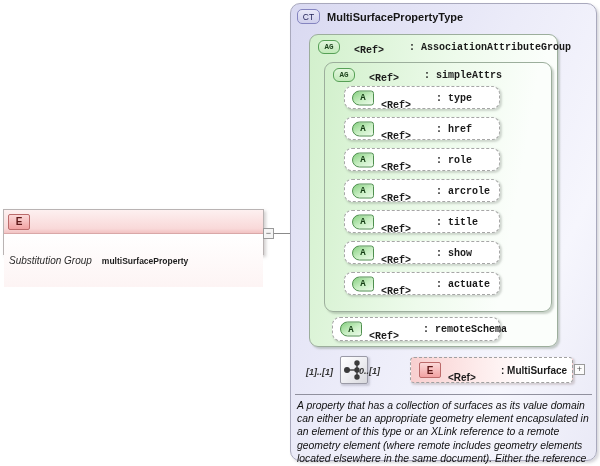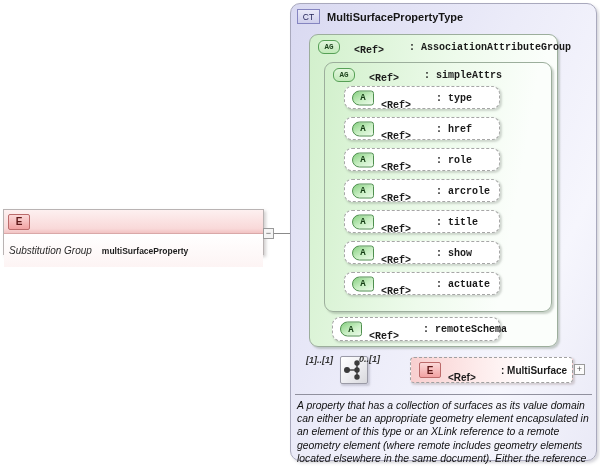--- a/index.html
+++ b/index.html
@@ -7,31 +7,31 @@
          font-family:"Liberation Sans","DejaVu Sans",sans-serif;-webkit-font-smoothing:antialiased;}
   svg.connectors{position:absolute;left:0;top:0;width:600px;height:466px;z-index:1;}
 
   
   .elem-box{position:absolute;left:3px;top:209px;width:259px;height:44px;z-index:2;
             border:1px solid #b9b3b3;background:#fff;box-shadow:2px 2px 3px rgba(130,120,120,.35);}
   .elem-head{height:23px;display:flex;align-items:center;gap:6px;padding:0 4px;
              background:linear-gradient(to bottom,#fdf0f0 0%,#f9d9d9 80%,#f2c3c3 100%);
              border-bottom:1px solid #d9a8a8;}
   .elem-title{font-weight:bold;font-size:11px;color:#1c1c1c;white-space:nowrap;}
-  .elem-foot{height:17px;display:flex;align-items:center;gap:10px;padding:8px 5px;
+  .elem-foot{height:17px;display:flex;align-items:center;gap:10px;padding:18px 5px;
              background:linear-gradient(to bottom,#ffffff,#fdf4f4);}
   .subst-label{font-style:italic;font-size:10px;color:#2a2a2a;white-space:nowrap;}
   .subst-value{font-weight:bold;font-size:8.5px;color:#1c1c1c;white-space:nowrap;}
 
   
   .badge{display:inline-flex;align-items:center;justify-content:center;flex:none;box-sizing:border-box;}
   .e-badge{width:22px;height:16px;border:1px solid #bb6a6a;border-radius:2px;
            background:linear-gradient(to bottom,#fbd8d8,#f2a2a2);
            font-weight:bold;font-size:10px;color:#5d1616;}
-  .ct-badge{width:23px;height:15px;border:1px solid #8585c0;border-radius:0;
+  .ct-badge{width:23px;height:15px;border:1px solid #8585c0;border-radius:5px;
             background:linear-gradient(to bottom,#e9e9f8,#cfcfec);
             font-weight:normal;font-size:8.5px;color:#26265a;}
   .ag-badge{width:22px;height:14px;border:1px solid #56a056;border-radius:6px;
             background:linear-gradient(to bottom,#e2f6dd,#c2eaba);
             font-weight:bold;font-size:7.5px;color:#1c421c;}
   .a-badge{width:22px;height:15px;border:1px solid #4e8f4e;border-radius:8px 3px 3px 8px;
            background:linear-gradient(150deg,#86cf80 0%,#c9efc4 55%,#ecfbea 100%);
            font-weight:bold;font-size:9px;color:#123a12;}
 
   
@@ -72,21 +72,21 @@
           font-size:9px;line-height:1;color:#555;z-index:3;}
   .minus-toggle{left:263px;top:228px;}
   .plus-toggle{left:574px;top:364px;background:#fbfbfb;}
 
   
   .seq-icon{position:absolute;left:340px;top:356px;width:28px;height:28px;box-sizing:border-box;
             border:1px solid #9a9aa6;border-radius:2px;z-index:2;
             background:linear-gradient(135deg,#ffffff 0%,#ececf0 55%,#d8d8dc 100%);
             box-shadow:1.5px 1.5px 2px rgba(120,120,140,.3);
             display:flex;align-items:center;justify-content:center;}
-  .card-label{position:absolute;font-style:italic;font-weight:bold;font-size:9px;color:#333;z-index:2;white-space:nowrap;}
+  .card-label{position:absolute;font-style:italic;font-weight:bold;font-size:9px;color:#333;z-index:2;white-space:nowrap;margin-top:12px;}
   .card-left{left:306px;top:355px;}
   .card-right{left:359px;top:354px;}
 
   
   .doc-divider{position:absolute;left:295px;top:394px;width:297px;height:1px;background:#90909e;z-index:2;}
   .doc-text{position:absolute;left:297px;top:399px;width:294px;z-index:2;
             font-style:italic;font-size:10.4px;line-height:13.2px;color:#101010;}
 </style>
 </head>
 <body>

